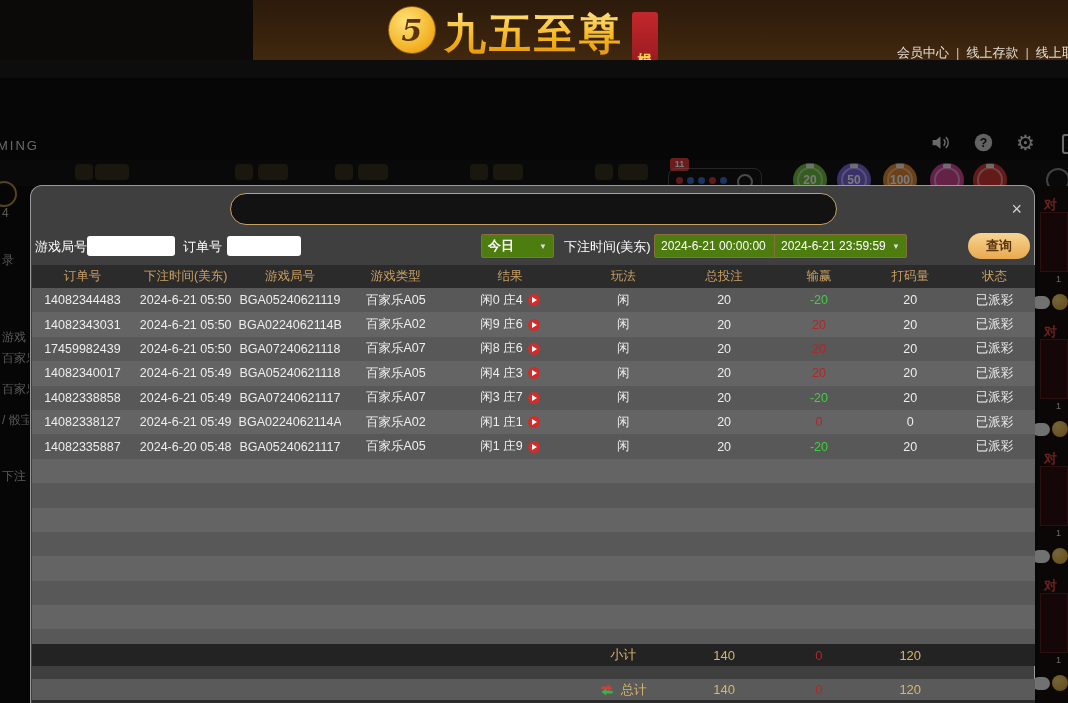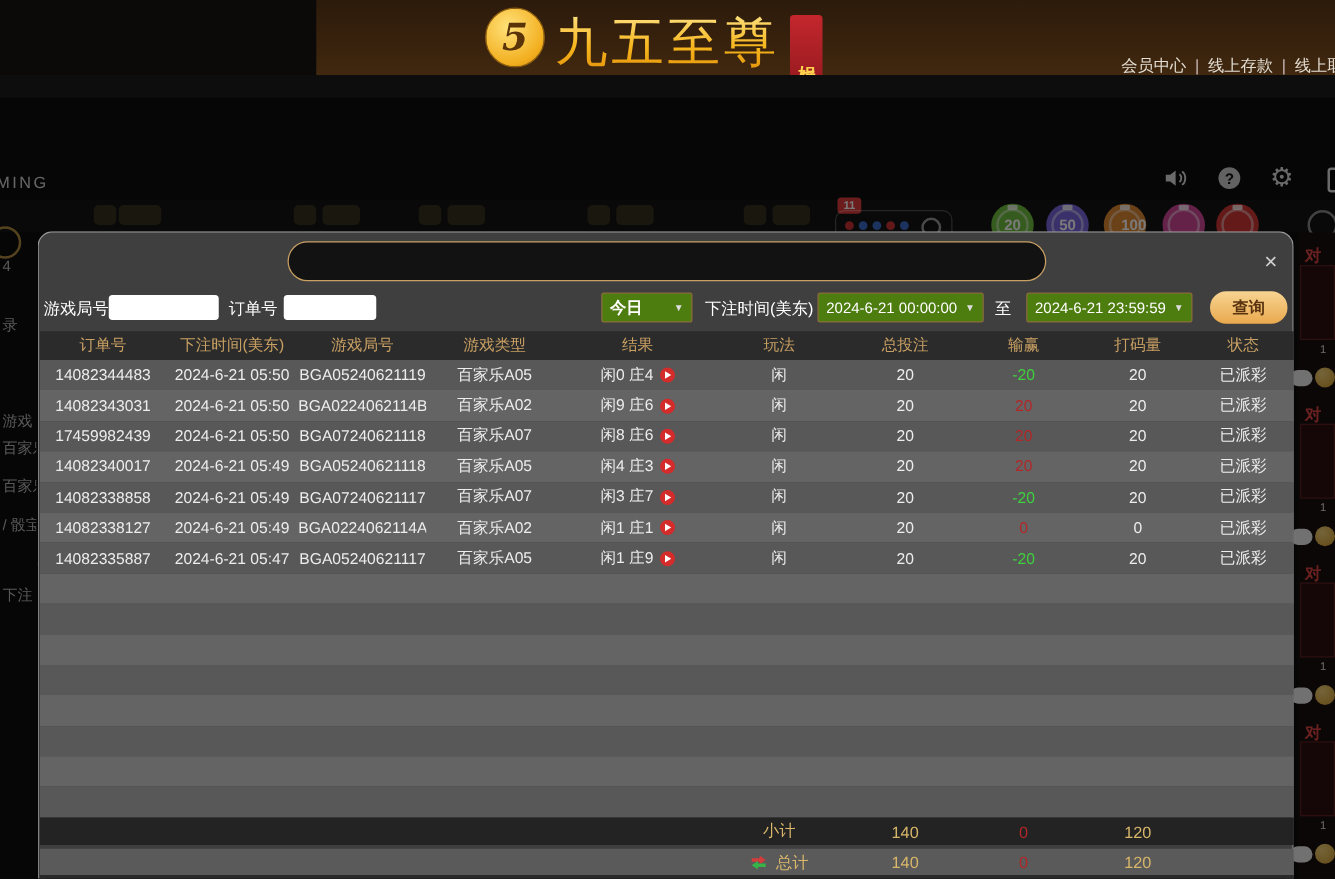--- a/index.html
+++ b/index.html
@@ -8,21 +8,21 @@
 
   
   .top-header{position:absolute;left:0;top:0;width:1068px;height:60px;overflow:hidden;
               background:linear-gradient(#2c1a0b,#41280f);}
   .black-box{position:absolute;left:0;top:0;width:253px;height:60px;background:#0b0a09;}
   .logo-circle{position:absolute;left:388px;top:6px;width:46px;height:46px;border-radius:50%;
                background:radial-gradient(circle at 38% 32%,#ffe27a,#f2ae1e 70%,#c9820e);
                border:1px solid #8a5c10;display:flex;align-items:center;justify-content:center;}
   .logo-circle span{font-family:"DejaVu Serif",serif;font-style:italic;font-weight:bold;
                     font-size:30px;color:#5a3408;}
-  .logo-text{position:absolute;left:444px;top:6px;font-size:42px;font-weight:normal;letter-spacing:3px;
+  .logo-text{position:absolute;left:444px;top:6px;font-size:42px;font-weight:bold;letter-spacing:3px;
              background:linear-gradient(#ffe894,#f7b71e 55%,#e08c07);
              -webkit-background-clip:text;background-clip:text;color:transparent;}
   .logo-badge{position:absolute;left:632px;top:12px;width:26px;height:64px;border-radius:3px;
               background:linear-gradient(#c3272d,#8f181d);color:#ffd34e;font-weight:bold;font-size:15px;
               writing-mode:vertical-rl;text-align:center;letter-spacing:3px;line-height:26px;}
   .header-links{position:absolute;left:897px;top:44px;width:300px;white-space:nowrap;
                 color:#e3ddd2;font-size:13px;}
   .hlink{cursor:pointer;}
   .sep{margin:0 7px;color:#cbb;}
 
@@ -96,21 +96,21 @@
   .c0{width:101px}.c1{width:106px}.c2{width:103px}.c3{width:109px}.c4{width:120px}
   .c5{width:107px}.c6{width:95px}.c7{width:95px}.c8{width:88px}.c9{width:81px}
   .cell{overflow:hidden;white-space:nowrap;}
   .res-wrap{display:flex;align-items:center;justify-content:center;gap:5px;}
   .play-icon{position:relative;width:12px;height:12px;border-radius:50%;background:#d42b2b;display:inline-block;}
   .play-icon::after{content:"";position:absolute;left:4.5px;top:3px;width:0;height:0;
                     border-left:5px solid #fff;border-top:3px solid transparent;border-bottom:3px solid transparent;}
   .win-green{color:#3ed13e;}
   .win-red{color:#b22727;}
   .sumrow{position:absolute;left:1px;width:1003px;font-size:13px;color:#d8b66a;}
-  .subtotal{top:468px;height:22px;background:#232323;}
+  .subtotal{top:458px;height:22px;background:#232323;}
   .totalrow{top:493px;height:21px;background:#5a5a5a;}
   .sum-label{display:flex;align-items:center;justify-content:center;gap:7px;}
   .modal-bottom{position:absolute;left:1px;top:514px;width:1003px;height:3px;background:#2a2a2a;}
   svg{display:block;}
 </style>
 </head>
 <body>
 
 <div class="screen">
 
@@ -164,21 +164,21 @@
         <div class="chip" style="left: 793px; background: rgb(111, 191, 63);">
           <div class="ring"></div>
           <div class="notch"></div>
           <span class="">20</span>
         </div>
         <div class="chip" style="left: 837px; background: rgb(122, 104, 224);">
           <div class="ring"></div>
           <div class="notch"></div>
           <span class="">50</span>
         </div>
-        <div class="chip" style="left: 883px; background: rgb(224, 136, 48); justify-content: flex-end;">
+        <div class="chip" style="left: 883px; background: rgb(224, 136, 48);">
           <div class="ring"></div>
           <div class="notch"></div>
           <span class="">100</span>
         </div>
         <div class="chip" style="left: 930px; background: rgb(212, 71, 154);">
           <div class="ring"></div>
           <div class="notch"></div>
           <span class=""></span>
         </div>
         <div class="chip" style="left: 973px; background: rgb(212, 56, 56);">
@@ -246,21 +246,21 @@
       <div class="fbox" style="left:450px;width:73px;font-weight:bold;font-size:13px">
         <span>今日</span>
         <span class="arr">▼</span>
       </div>
       <span class="flabel" style="left:533px">下注时间(美东)</span>
       <div class="fbox" style="left:623px;width:133px">
         <span>2024-6-21 00:00:00</span>
         <span class="arr">▼</span>
       </div>
       <span class="flabel" style="left:765px">至</span>
-      <div class="fbox" style="left:790px;width:133px">
+      <div class="fbox" style="left:743px;width:133px">
         <span>2024-6-21 23:59:59</span>
         <span class="arr">▼</span>
       </div>
       <div class="fbtn">查询</div>
     </div>
 
     <div class="thead">
       <span class="cell c0">订单号</span>
       <span class="cell c1">下注时间(美东)</span>
       <span class="cell c2">游戏局号</span>
@@ -359,21 +359,21 @@
             <span class="play-icon"></span>
           </span>
           <span class="cell c5">闲</span>
           <span class="cell c6">20</span>
           <span class="cell c7 win-red">0</span>
           <span class="cell c8">0</span>
           <span class="cell c9">已派彩</span>
         </div>
         <div class="trow">
           <span class="cell c0">14082335887</span>
-          <span class="cell c1">2024-6-21 05:47</span>
+          <span class="cell c1">2024-6-20 05:48</span>
           <span class="cell c2">BGA05240621117</span>
           <span class="cell c3">百家乐A05</span>
           <span class="cell c4 res-wrap">
             <span class="">闲1 庄9</span>
             <span class="play-icon"></span>
           </span>
           <span class="cell c5">闲</span>
           <span class="cell c6">20</span>
           <span class="cell c7 win-green">-20</span>
           <span class="cell c8">20</span>

